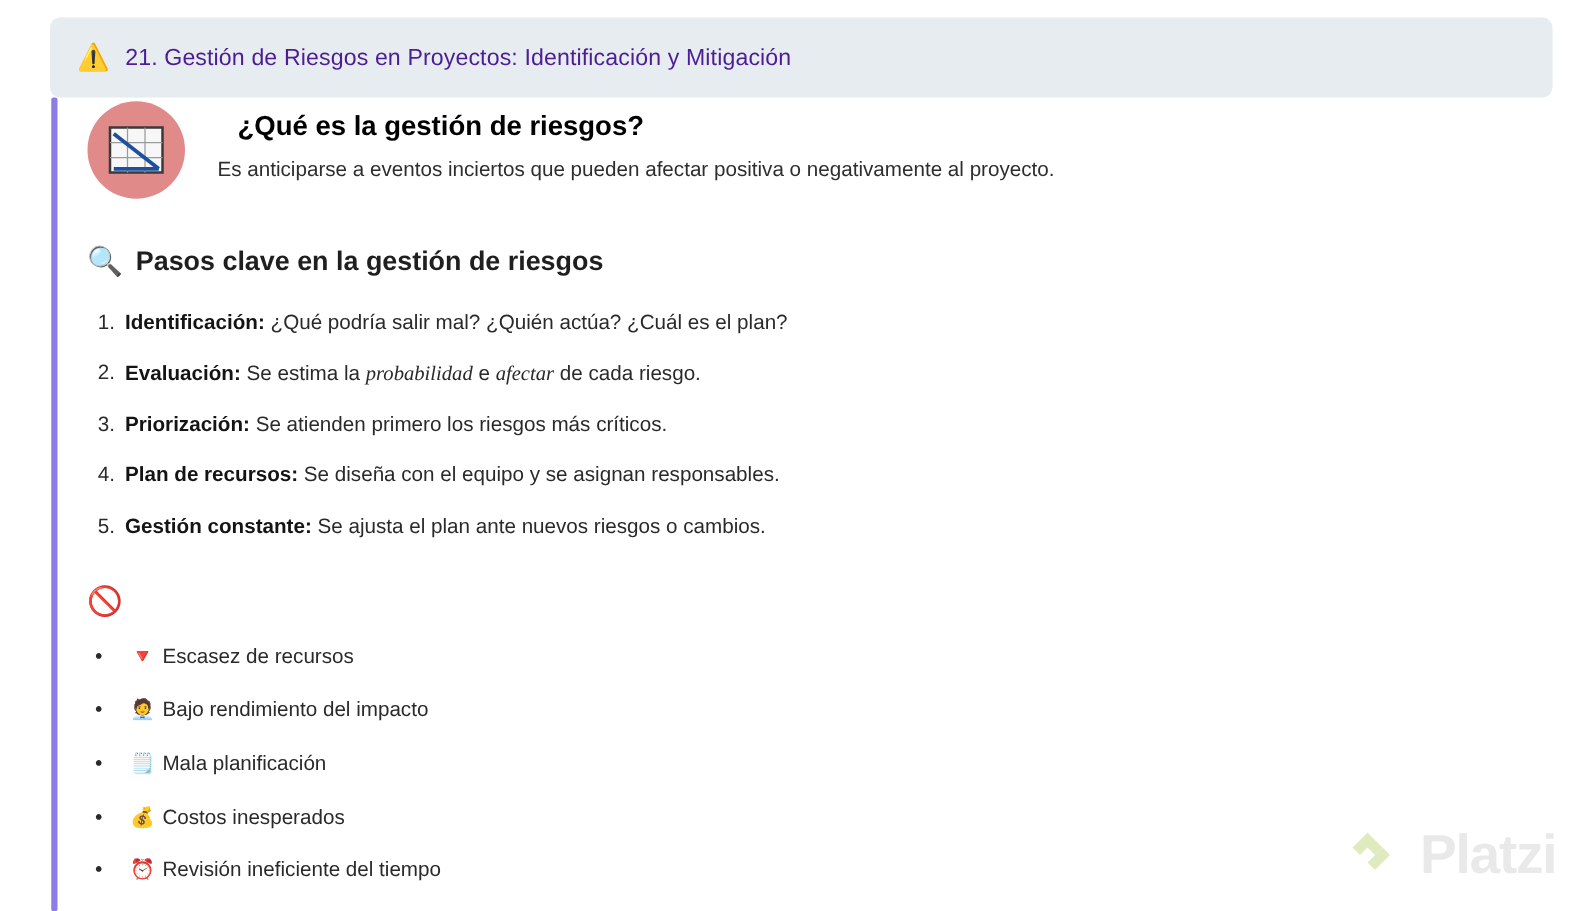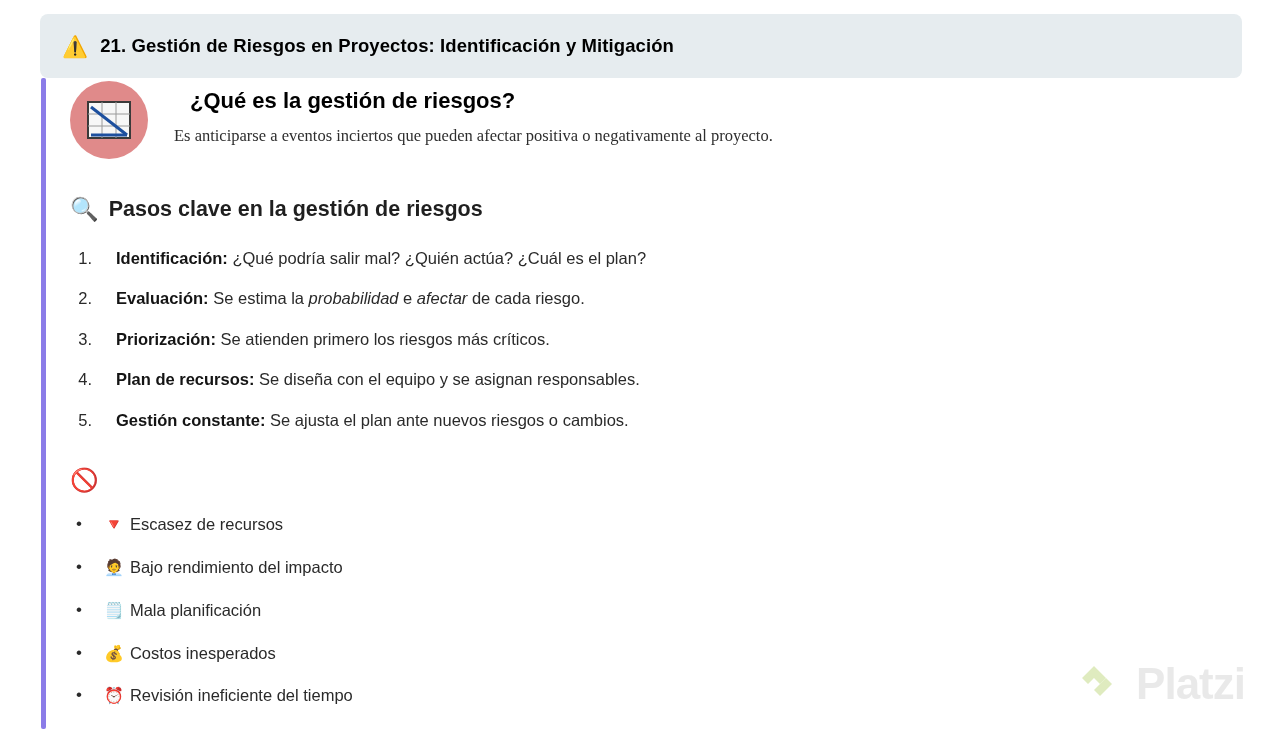--- a/index.html
+++ b/index.html
@@ -37,22 +37,22 @@
     padding-left: 22px;
   }
   .banner-icon {
     font-size: 21px;
     line-height: 1;
     margin-right: 12px;
     color: #333;
   }
   .banner-title {
     font-size: 18.5px;
-    font-weight: bold;
-    color: #000000;
+    font-weight: normal;
+    color: #4c1d95;
     letter-spacing: 0.1px;
   }
 
   
   .accent-bar {
     position: absolute;
     left: 41px;
     top: 78px;
     width: 5px;
     height: 651px;
@@ -96,21 +96,20 @@
     font-weight: bold;
     color: #000000;
     margin: 0 0 12px 16px;
     line-height: 1.1;
   }
   .intro-desc {
     font-size: 16.5px;
     color: #2e2e2e;
     margin: 0;
     line-height: 1.35;
-    font-family: Liberation Serif, serif;
   }
 
   
   .section-head {
     display: flex;
     align-items: center;
     margin-top: 38px;
   }
   .section-emoji {
     font-size: 23px;
@@ -142,24 +141,24 @@
     position: absolute;
     left: 2px;
     top: 0;
     width: 20px;
     text-align: right;
     color: #2a2a2a;
   }
   ol.steps li b {
     font-weight: bold;
     color: #141414;
-    margin-left: 16px;
   }
   ol.steps li i {
     font-style: italic;
+    font-family: Liberation Serif, serif;
   }
 
   
   ul.errors {
     list-style: none;
     margin: 22px 0 0 0;
     padding: 0;
   }
   ul.errors li {
     position: relative;

